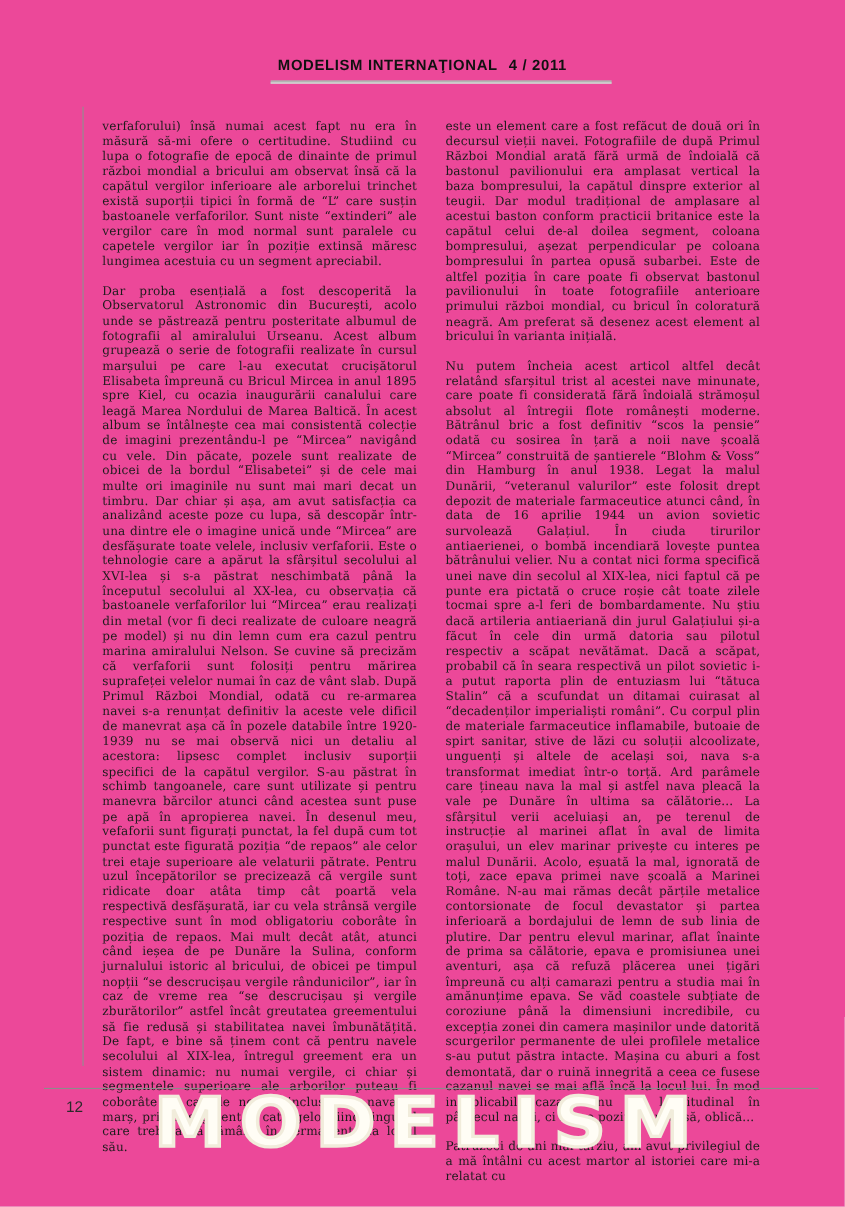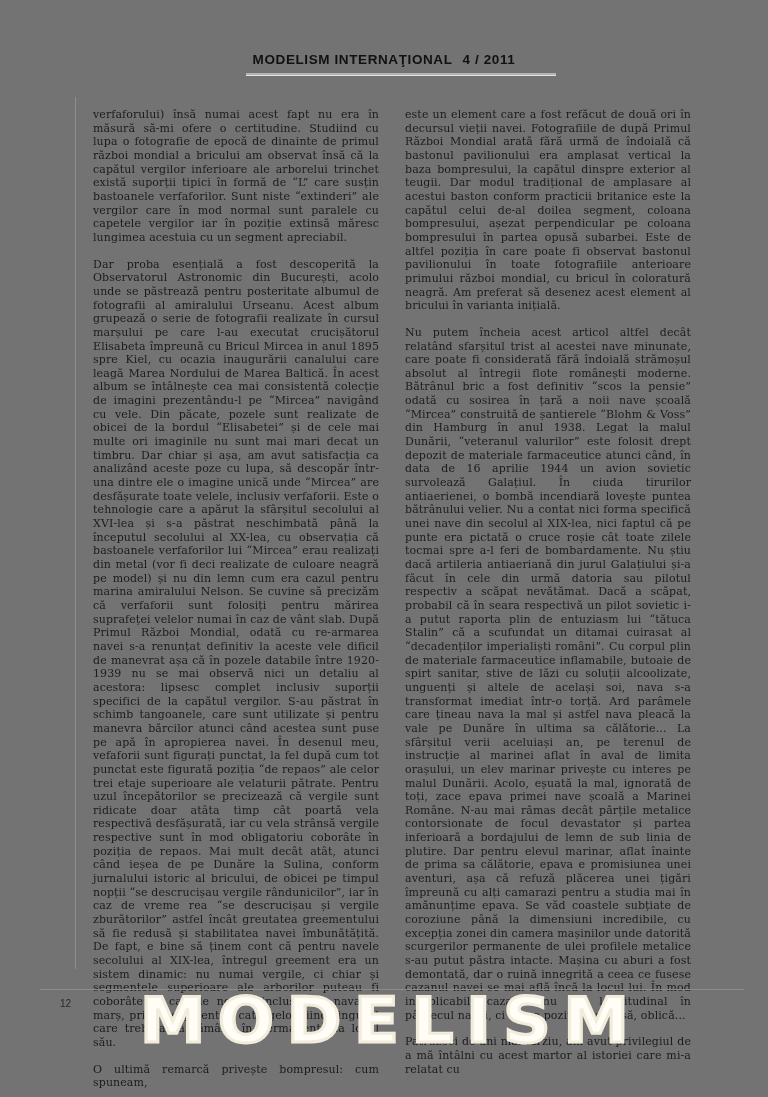--- a/index.html
+++ b/index.html
@@ -1,19 +1,19 @@
 <!DOCTYPE html>
 <html lang="ro" style="--text-color: #1c1c1c; --wm-fill: #fffdf5; --wm-stroke: #f1ecdb;"><head>
 <meta charset="utf-8">
 <style>
   html,body{margin:0;padding:0;background:#e8e8e8;}
   .page{
     position:relative;
     width:768px;height:1097px;
-    background:#737373;
+    background:#ec4899;
     overflow:hidden;
     font-family:"DejaVu Serif","Liberation Serif",serif;
     color:var(--text-color,#1c1c1c);
   }
   
   .header{
     position:absolute;top:52px;left:0;width:768px;
     text-align:center;
     font-family:"Liberation Sans","DejaVu Sans",sans-serif;
     font-weight:bold;font-size:13.5px;letter-spacing:0.6px;
@@ -41,21 +41,21 @@
     background:#8f8f8f;
   }
   
   .footer-rule{
     position:absolute;top:989px;left:40px;width:704px;height:1px;
     background:#8c8c8c;
   }
   .page-number{
     position:absolute;top:998px;left:60px;
     font-family:"Liberation Sans","DejaVu Sans",sans-serif;
-    font-size:10px;color:#2a2a2a;
+    font-size:14px;color:#2a2a2a;
   }
   .watermark{
     position:absolute;top:984px;left:140px;
     font-family:"DejaVu Sans","Liberation Sans",sans-serif;
     font-weight:bold;font-size:62px;letter-spacing:12px;
     color:var(--wm-fill,#fffdf5);
     -webkit-text-stroke:3px var(--wm-stroke,#f1ecdb);
     transform:scaleX(1.06);transform-origin:left top;
     white-space:nowrap;
     user-select:none;
@@ -70,21 +70,20 @@
   <div class="header">
     <span>MODELISM  INTERNAŢIONAL</span><span class="issue">4 / 2011</span>
   </div>
   <div class="header-rule"></div>
 
   <div class="left-rule"></div>
 
   <div class="col col-left">
     <p>verfaforului) însă numai acest fapt nu era în măsură să-mi ofere o certitudine. Studiind cu lupa o fotografie de epocă de dinainte de primul război mondial a bricului am observat însă că la capătul vergilor inferioare ale arborelui trinchet există suporții tipici în formă de “L” care susțin bastoanele verfaforilor. Sunt niste “extinderi” ale vergilor care în mod normal sunt paralele cu capetele vergilor iar în poziție extinsă măresc lungimea acestuia cu un segment apreciabil.</p>
     <p class="gap">Dar proba esențială a fost descoperită  la Observatorul Astronomic din București, acolo unde se păstrează pentru posteritate albumul de fotografii al amiralului Urseanu. Acest album grupează o serie de fotografii realizate în cursul marșului pe care l-au executat crucișătorul Elisabeta împreună cu Bricul Mircea in anul 1895 spre Kiel, cu ocazia inaugurării canalului care leagă Marea Nordului de Marea Baltică. În acest album se întâlnește cea mai consistentă colecție de imagini prezentându-l pe “Mircea” navigând cu vele. Din păcate, pozele sunt realizate de obicei de la bordul “Elisabetei” și de cele mai multe ori imaginile nu sunt mai mari decat un timbru. Dar chiar și așa, am avut satisfacția ca analizând aceste poze cu lupa, să descopăr într-una dintre ele o imagine unică unde “Mircea” are desfășurate toate velele, inclusiv verfaforii. Este o tehnologie care a apărut la sfârșitul secolului al XVI-lea și s-a păstrat neschimbată până la începutul secolului al XX-lea, cu observația că bastoanele verfaforilor lui “Mircea” erau realizați din metal (vor fi deci realizate de culoare neagră pe model) și nu din lemn cum era cazul pentru marina amiralului Nelson. Se cuvine să precizăm că verfaforii sunt folosiți pentru mărirea suprafeței velelor numai în caz de vânt slab. După Primul Război Mondial, odată cu re-armarea navei s-a renunțat definitiv la aceste vele dificil de manevrat așa că în pozele databile între 1920-1939 nu se mai observă nici un detaliu al acestora: lipsesc complet inclusiv suporții specifici de la capătul vergilor. S-au păstrat în schimb tangoanele, care sunt utilizate și pentru manevra bărcilor atunci când acestea sunt puse pe apă în apropierea navei. În desenul meu, vefaforii sunt figurați punctat, la fel după cum tot punctat este figurată poziția “de repaos” ale celor trei etaje superioare ale velaturii pătrate. Pentru uzul începătorilor se precizează că vergile sunt ridicate doar atâta timp cât poartă vela respectivă desfășurată, iar cu vela strânsă vergile respective sunt în mod obligatoriu coborâte în poziția de repaos. Mai mult decât atât, atunci când ieșea de pe Dunăre la Sulina, conform jurnalului istoric al bricului, de obicei pe timpul nopții “se descrucișau vergile rândunicilor”, iar în caz de vreme rea “se descrucișau și vergile zburătorilor” astfel încât greutatea greementului să fie redusă și stabilitatea navei îmbunătățită. De fapt, e bine să ținem cont că pentru navele secolului al XIX-lea, întregul greement era un sistem dinamic: nu numai vergile, ci chiar și segmentele superioare ale arborilor puteau fi coborâte în caz de nevoie inclusiv cu nava în marș, primul segment al catargelor fiind singurul care trebuia să rămână în permanență la locul său.</p>
-    <p>O ultimă remarcă privește bompresul: cum spuneam,</p>
   </div>
 
   <div class="col col-right">
     <p>este un element care a fost refăcut de două ori în decursul vieții navei. Fotografiile de după Primul Război Mondial arată fără urmă de îndoială că bastonul pavilionului era amplasat vertical la baza bompresului, la capătul dinspre exterior al teugii. Dar modul tradițional de amplasare al acestui baston conform practicii britanice este la capătul celui de-al doilea segment, coloana bompresului, așezat perpendicular pe coloana bompresului în partea opusă subarbei. Este de altfel poziția în care poate fi observat bastonul pavilionului în toate fotografiile anterioare primului război mondial, cu bricul în coloratură neagră. Am preferat să desenez acest element al bricului în varianta inițială.</p>
     <p class="gap">Nu putem încheia acest articol altfel decât relatând sfarșitul trist al acestei nave minunate, care poate fi considerată fără îndoială strămoșul absolut al întregii flote românești moderne. Bătrânul bric a fost definitiv “scos la pensie” odată cu sosirea în țară a noii nave școală “Mircea” construită de șantierele “Blohm &amp; Voss” din  Hamburg în anul 1938. Legat la malul Dunării, “veteranul valurilor” este folosit drept depozit de materiale farmaceutice atunci când, în data de 16 aprilie 1944 un avion sovietic survolează Galațiul. În ciuda tirurilor antiaerienei, o bombă incendiară lovește puntea bătrânului velier. Nu a contat nici forma specifică unei nave din secolul al XIX-lea, nici faptul că pe punte era pictată o cruce roșie cât toate zilele tocmai spre a-l feri de bombardamente. Nu știu dacă artileria antiaeriană din jurul Galațiului și-a făcut în cele din urmă datoria sau pilotul respectiv a scăpat nevătămat. Dacă a scăpat, probabil că în seara respectivă un pilot sovietic i-a putut raporta plin de entuziasm lui “tătuca Stalin” că a scufundat un ditamai cuirasat al “decadenților imperialiști români”. Cu corpul plin de materiale farmaceutice inflamabile, butoaie de spirt sanitar, stive de lăzi cu soluții alcoolizate, unguenți și altele de același soi, nava s-a transformat imediat într-o torță. Ard parâmele care țineau nava la mal și astfel nava pleacă la vale pe Dunăre în ultima sa călătorie... La sfârșitul verii aceluiași an, pe terenul de instrucție al marinei aflat în aval de limita orașului, un elev marinar privește cu interes pe malul Dunării. Acolo, eșuată la mal, ignorată de toți, zace epava primei nave școală a Marinei Române. N-au mai rămas decât părțile metalice contorsionate de focul devastator și partea inferioară a bordajului de lemn de sub linia de plutire. Dar pentru elevul marinar, aflat înainte de prima sa călătorie, epava e promisiunea unei aventuri, așa că refuză plăcerea unei țigări împreună cu alți camarazi pentru a studia mai în amănunțime epava. Se văd coastele subțiate de coroziune până la dimensiuni incredibile, cu excepția zonei din camera mașinilor unde datorită scurgerilor permanente de ulei profilele metalice s-au putut păstra intacte. Mașina cu aburi a fost demontată, dar o ruină innegrită a ceea ce fusese cazanul navei se mai află încă la locul lui. În mod inexplicabil, cazanul nu stă longitudinal în pântecul navei, ci într-o poziție curioasă, oblică...</p>
     <p class="gap">Patruzeci de ani mai târziu, am avut privilegiul de a mă întâlni cu acest martor al istoriei care mi-a relatat cu</p>
   </div>
 
   <div class="footer-rule"></div>
   <div class="page-number">12</div>

